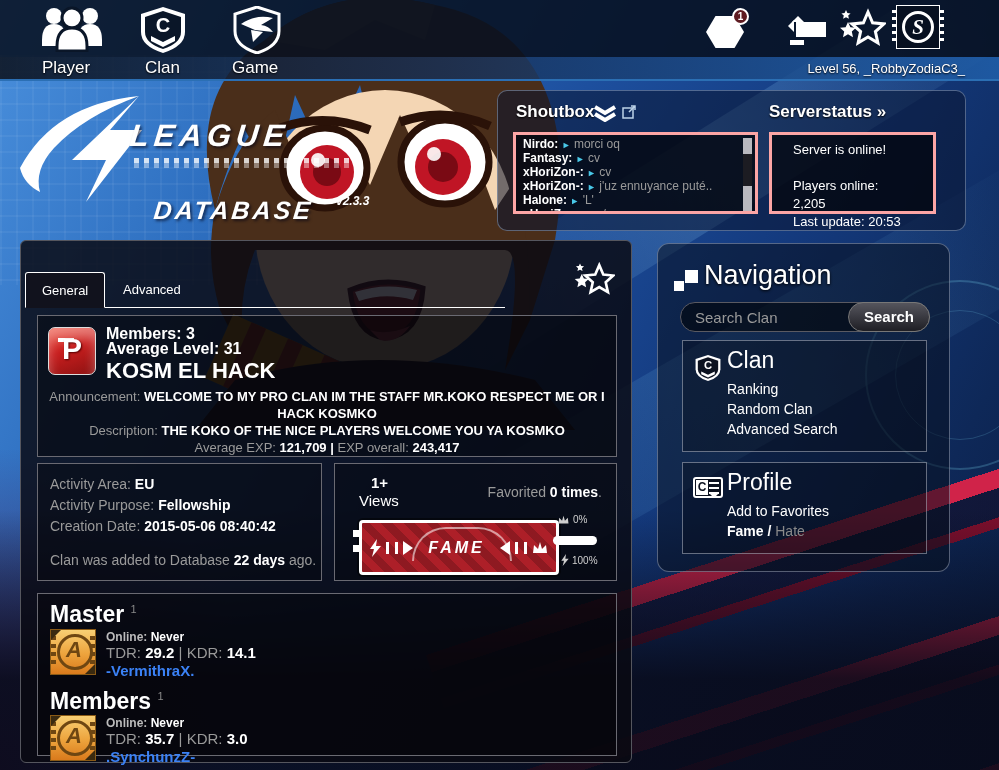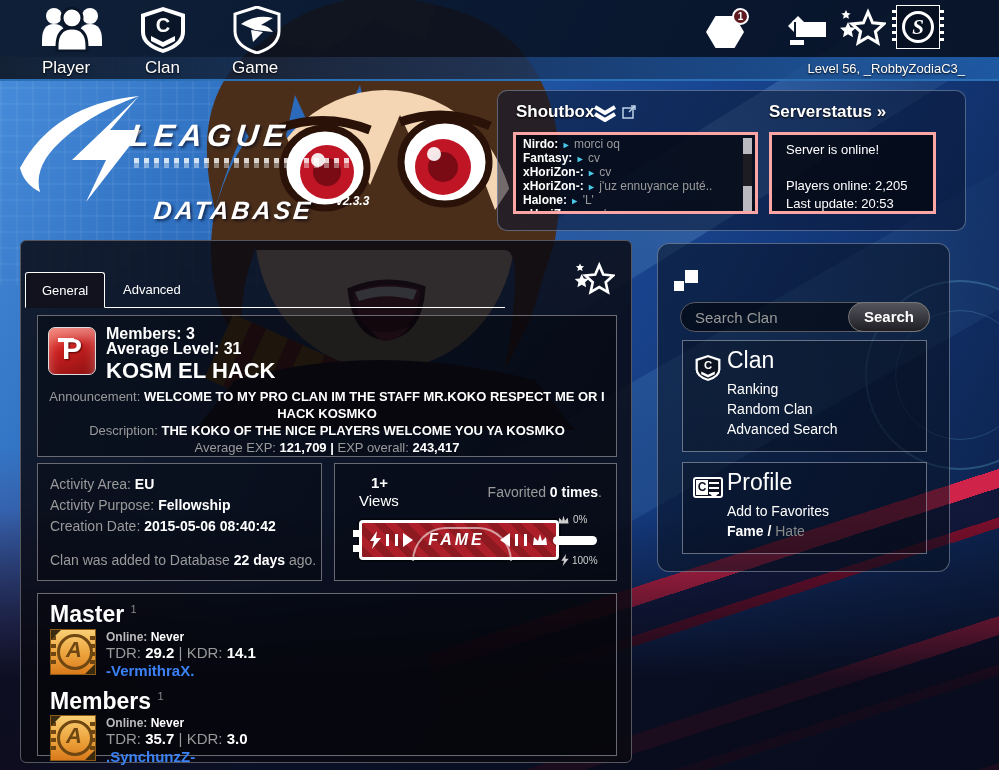--- a/index.html
+++ b/index.html
@@ -88,21 +88,21 @@
     font-size:12px; line-height:13px; overflow:hidden; }
   .chat-line { white-space:nowrap; }
   .chat-name { color:#fff; font-weight:bold; }
   .chat-arrow { color:#49c8e8; font-size:9px; }
   .chat-text { color:#9a9a9a; }
   .chat-scroll { position:absolute; right:3px; top:3px; width:9px; height:74px; background:#1c1c22; }
   .chat-scroll .thumb-t { position:absolute; top:0; left:0; width:9px; height:16px; background:#b9b9bf; }
   .chat-scroll .thumb-b { position:absolute; bottom:0; left:0; width:9px; height:26px; background:#b9b9bf; }
   .server-title { position:absolute; left:271px; top:11px; color:#fff; font-size:17px; font-weight:bold;
     text-shadow:0 1px 2px #000; cursor:pointer;text-align:center; }
-  .serverbox { position:absolute; left:271px; top:41px; width:167px; height:82px; padding:6px 14px;
+  .serverbox { position:absolute; left:271px; top:41px; width:167px; height:82px; padding:6px 21px;
     color:#fff; font-size:13px; line-height:18px; }
   .serverbox .row2 { margin-top:18px; }
 
   
   .mainpanel { position:absolute; left:20px; top:240px; width:612px; height:523px; z-index:5;
     background:rgba(10,10,18,0.84); border:1px solid #55565e; border-radius:6px; }
   .tabrow { position:absolute; left:4px; top:28px; width:480px; height:39px; border-bottom:1px solid #fff; }
   .tab { position:absolute; bottom:-1px; height:36px; padding:0 16px; color:#fff; font-size:13px;
     line-height:36px; cursor:pointer; }
   .tab.active { left:0; background:rgba(18,18,28,0.95); border:1px solid #fff; border-bottom:1px solid rgba(18,18,28,1); border-radius:3px 3px 0 0; }
@@ -127,21 +127,21 @@
 
   .activitybox { position:absolute; left:16px; top:222px; width:285px; height:118px; padding:10px 12px;
     background:rgba(0,0,0,0.3); border:1px solid #6a6a72; font-size:14px; line-height:21px; }
   .activity-added { position:absolute; left:12px; bottom:9px; font-size:14px; }
 
   .viewsbox { position:absolute; left:313px; top:222px; width:283px; height:118px;
     background:rgba(0,0,0,0.3); border:1px solid #6a6a72; }
   .views-count { position:absolute; left:36px; top:10px; color:#fff; font-weight:bold; font-size:15px; }
   .views-label { position:absolute; left:24px; top:28px; color:#fff; font-size:15px; }
   .fav-line { position:absolute; right:14px; top:20px; font-size:14px;padding-left:30px; }
-  .famebanner { position:absolute; left:24px; top:56px; width:200px; height:40px;
+  .famebanner { position:absolute; left:24px; top:56px; width:200px; height:55px;
     background:#ad1f28 repeating-linear-gradient(45deg,rgba(0,0,0,0.18) 0 8px,transparent 8px 16px);
     border:3px solid #fff; border-radius:4px; box-shadow:0 0 0 2px rgba(0,0,0,0.45); }
   .famebanner .tab1,.famebanner .tab2 { position:absolute; left:-9px; width:7px; height:7px; background:#fff; }
   .famebanner .tab1 { top:7px; } .famebanner .tab2 { top:22px; }
   .fame-inner { position:absolute; inset:0; display:flex; align-items:center; justify-content:center; gap:4px; }
   .fame-text { color:#fff; font-size:16px; font-weight:bold; font-style:italic; letter-spacing:3px;
     padding:0 4px; }
   .fame-arc { position:absolute; left:50px; top:4px; width:100px; height:34px; border:2px solid rgba(255,255,255,0.85);
     border-bottom:none; border-radius:50px 50px 0 0; opacity:.65; }
   .fbar { width:3px; height:12px; background:#fff; display:inline-block; margin:0 1px; }
@@ -486,20 +486,21 @@
       </div>
     </div>
   </div>
 </div>
 
 <div class="navpanel">
   <div class="nav-pix">
     <span class="s1"></span>
     <span class="s2"></span>
   </div>
+  <div class="nav-title">Navigation</div>
 
   <div class="searchpill">
     <input type="text" placeholder="Search Clan" style="">
     <div class="searchbtn">Search</div>
   </div>
 
   <div class="navbox clanbox">
     <svg class="navbox-icon" width="26" height="30" viewBox="0 0 46 48">
       <path d="M23,1 L45,8 V26 Q45,40 23,47 Q1,40 1,26 V8 Z" fill="#fff"></path>
       <path d="M23,5 L41,11 V26 Q41,37 23,43 Q5,37 5,26 V11 Z" fill="#0c1220"></path>

